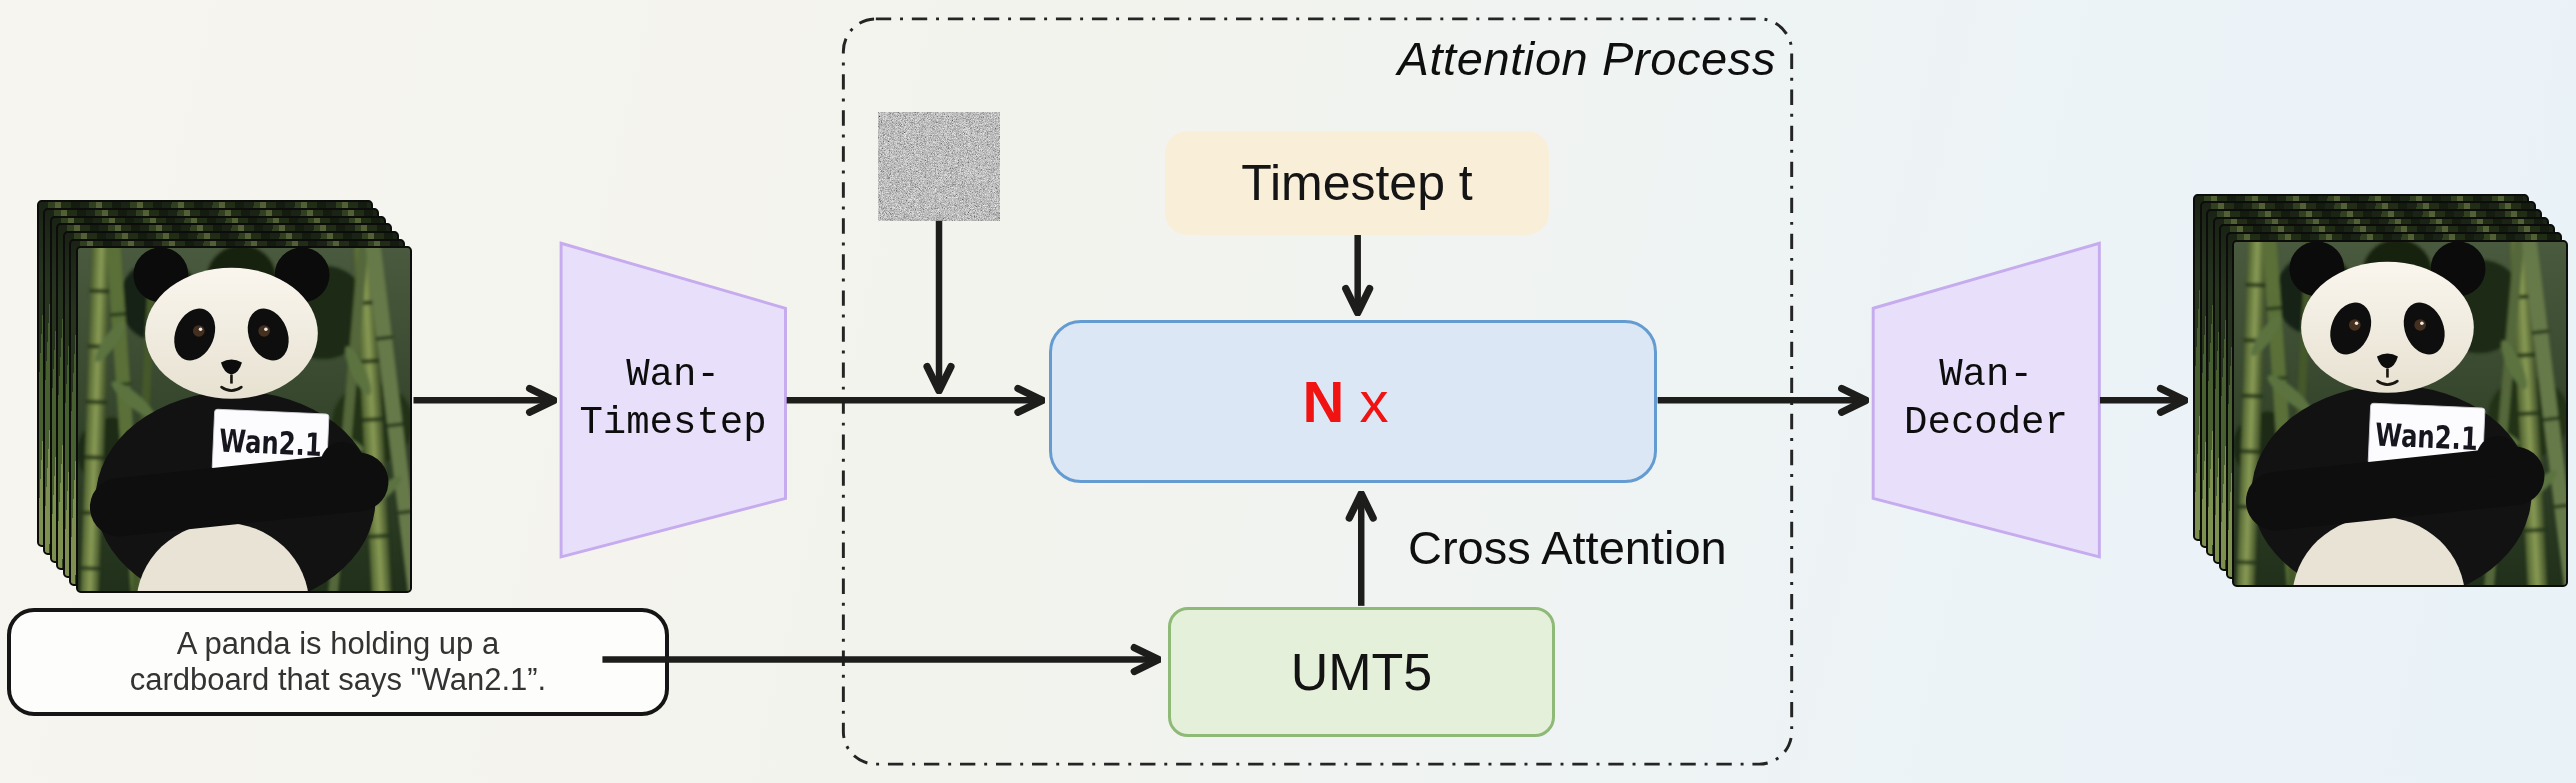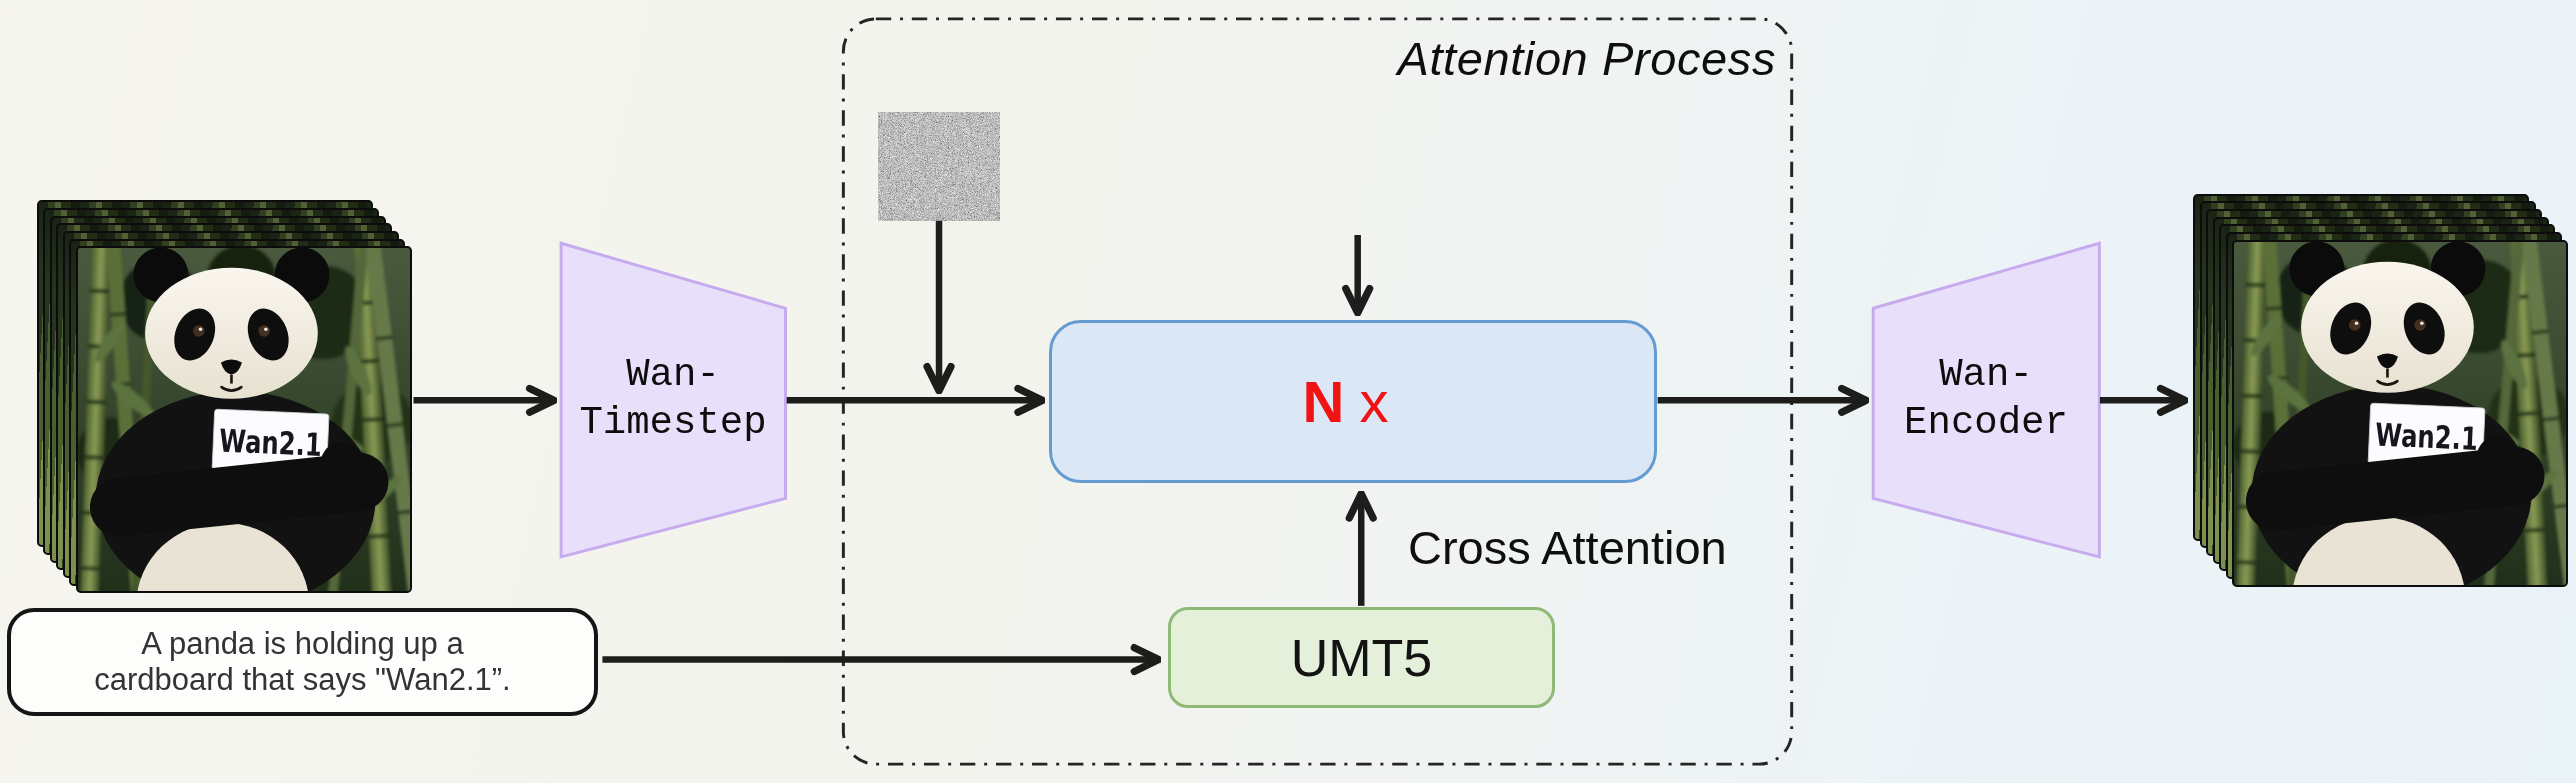--- a/index.html
+++ b/index.html
@@ -18,23 +18,23 @@
   
   #overlay{position:absolute;left:0;top:0;z-index:4;pointer-events:none;}
   
   .node{position:absolute;box-sizing:border-box;display:flex;align-items:center;justify-content:center;z-index:2;}
   #timestep-box{left:1165px;top:131px;width:384px;height:104px;border-radius:22.4px;
     background:var(--timestep-fill);font-size:50px;color:#151515;}
   #dit-box{left:1049px;top:320px;width:608px;height:163px;border-radius:32px;
     background:var(--dit-fill);border:3.5px solid var(--dit-border);font-size:58px;color:#101010;}
   #dit-box .n{color:var(--red-accent);font-weight:bold;margin-right:.26em;}
   #dit-box .x{color:var(--red-accent);margin-right:.26em;}
-  #umt5-box{left:1168px;top:607px;width:387px;height:101px;border-radius:20px;
+  #umt5-box{left:1168px;top:607px;width:387px;height:130px;border-radius:20px;
     background:var(--umt5-fill);border:3px solid var(--umt5-border);font-size:52px;color:#131313;}
-  #prompt-box{left:7px;top:608px;width:591px;height:108px;border-radius:27px;
+  #prompt-box{left:7px;top:608px;width:662px;height:108px;border-radius:27px;
     background:var(--prompt-fill);border:4.1px solid var(--prompt-border);
     flex-direction:column;font-size:31px;line-height:1.16;color:#333;text-align:center;}
   
   .lbl{position:absolute;z-index:5;white-space:nowrap;}
   #diffusion-title{left:1299px;top:31px;width:477px;text-align:right;
     font-size:47px;font-style:italic;color:#0e0e0e;letter-spacing:0.6px;}
   #cross-attention{left:1408px;top:520px;font-size:47px;color:#0f0f0f;}
   .trap-label{position:absolute;z-index:5;display:flex;flex-direction:column;
     align-items:center;justify-content:center;text-align:center;
     font-family:Liberation Mono, monospace;font-size:39px;line-height:1.22;color:#0d0d0d;}
@@ -180,20 +180,23 @@
         </svg>
     </div>
   </div>
 
   <div id="noise" class="abs">
     <svg viewBox="0 0 206 185" preserveAspectRatio="none">
         <rect width="206" height="185" filter="url(#noiseF)"></rect>
       </svg>
   </div>
 
+  <div id="timestep-box" class="node">
+    <span>Timestep t</span>
+  </div>
   <div id="dit-box" class="node">
     <span class="n">N</span>
     <span class="x">x</span>
   </div>
   <div id="umt5-box" class="node">
     <span>UMT5</span>
   </div>
   <div id="prompt-box" class="node">
     <div>A panda is holding up a</div>
     <div>cardboard that says "Wan2.1”.</div>
@@ -216,17 +219,17 @@
   </svg>
 
   <div id="diffusion-title" class="lbl">Attention Process</div>
   <div id="cross-attention" class="lbl">Cross Attention</div>
   <div id="encoder-label" class="trap-label">
     <div>Wan-</div>
     <div>Timestep</div>
   </div>
   <div id="decoder-label" class="trap-label">
     <div>Wan-</div>
-    <div>Encoder</div>
+    <div>Decoder</div>
   </div>
 
 </div>
 
 
 </body></html>

